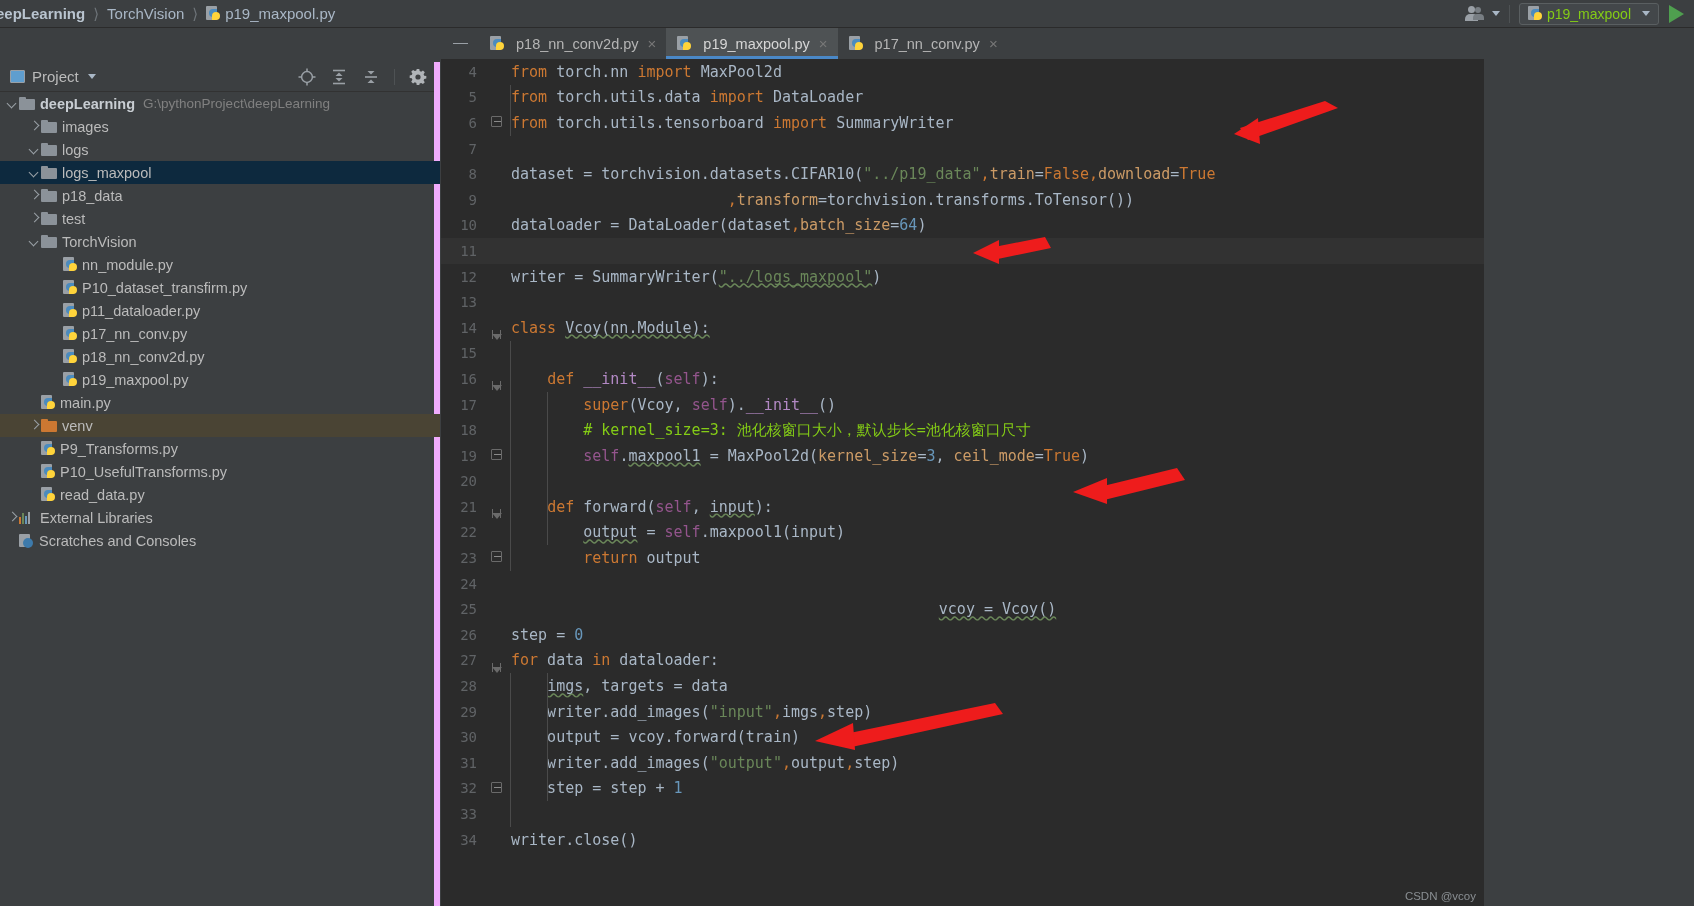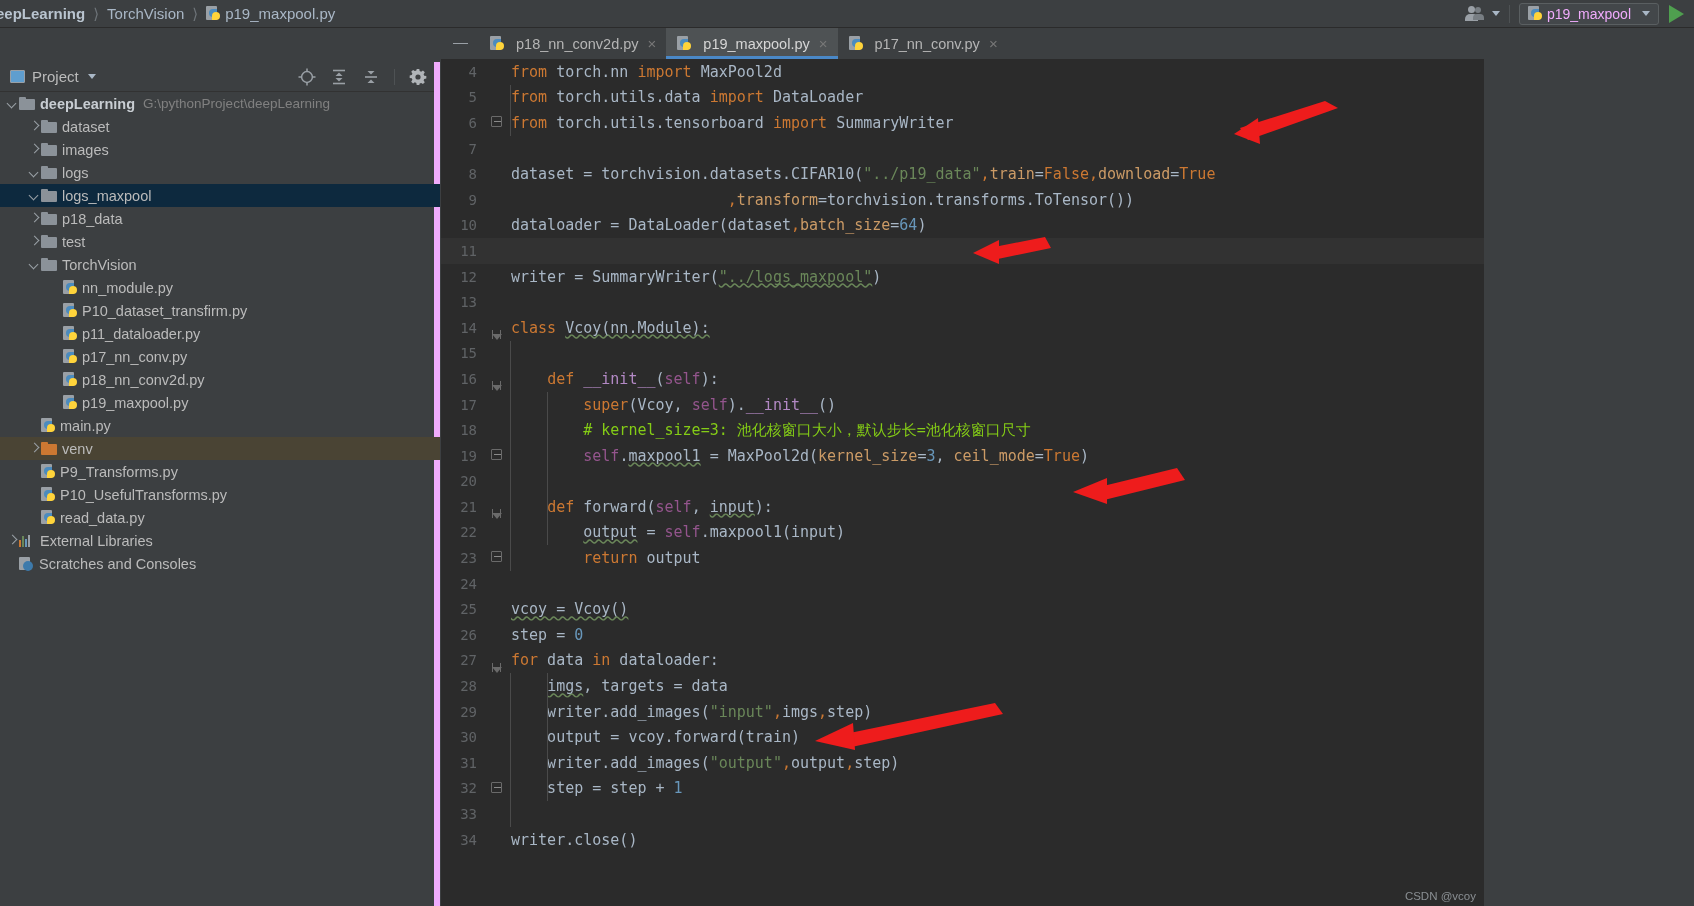--- a/index.html
+++ b/index.html
@@ -42,21 +42,21 @@
   .person-icon { width: 22px; height: 16px; position: relative; }
   .person-icon .h1 { position:absolute; left:3px; top:0px; width:7px;height:7px;border-radius:50%;background:#9aa0a6;}
   .person-icon .b1 { position:absolute; left:0px; top:8px; width:13px;height:7px;border-radius:5px 5px 0 0;background:#9aa0a6;}
   .person-icon .h2 { position:absolute; left:10px; top:1px; width:6px;height:6px;border-radius:50%;background:#787e83;}
   .person-icon .b2 { position:absolute; left:8px; top:8px; width:11px;height:6px;border-radius:4px 4px 0 0;background:#787e83;}
   .caret { width:0;height:0;border-left:4px solid transparent;border-right:4px solid transparent;border-top:5px solid #a9b7c6; margin-left:5px;}
   .runcfg {
     display:flex; align-items:center; height:22px; padding:0 8px;
     border:1px solid #5a5f61; border-radius:3px; background:#43474a; margin-right:8px;
   }
-  .runcfg-label { color:#f0abfc; font-size:14px; margin-right:6px; }
+  .runcfg-label { color:#84cc16; font-size:14px; margin-right:6px; }
   .run-triangle {
     width:0;height:0;border-top:9px solid transparent;border-bottom:9px solid transparent;
     border-left:15px solid #4f9f4f; margin:0 6px 0 2px;
   }
 
   
   #sidebar {
     position:absolute; left:0; top:28px; width:440px; height:878px;
     background:#3c3f41; border-right:6px solid #f0abfc;margin-top:34px;
   }
@@ -263,28 +263,20 @@
           </span>
           <span class="node-label bold">deepLearning</span>
           <span class="node-path">G:\pythonProject\deepLearning</span>
         </div>
         <div class="row">
           <span style="width: 28px; flex: 0 0 auto;"></span>
           <span class="chev right"></span>
           <span class="folder">
             <i></i>
           </span>
-          <span class="node-label">dataset</span>
-        </div>
-        <div class="row">
-          <span style="width: 28px; flex: 0 0 auto;"></span>
-          <span class="chev right"></span>
-          <span class="folder">
-            <i></i>
-          </span>
           <span class="node-label">images</span>
         </div>
         <div class="row">
           <span style="width: 28px; flex: 0 0 auto;"></span>
           <span class="chev down"></span>
           <span class="folder">
             <i></i>
           </span>
           <span class="node-label">logs</span>
         </div>
@@ -500,21 +492,21 @@
         <div class="code-line"><span class="gutter">15</span><span class="fold"></span><span style="position: relative; flex: 1 1 0%; height: 25.6px; display: flex; align-items: center;"><span class="indent-guide" style="left: 2px;"></span><span class="code-text"></span></span></div>
         <div class="code-line"><span class="gutter">16</span><span class="fold"><span class="farrow"></span></span><span style="position: relative; flex: 1 1 0%; height: 25.6px; display: flex; align-items: center;"><span class="indent-guide" style="left: 2px;"></span><span class="code-text"><span class="plain">    </span><span class="kw">def</span><span class="plain"> </span><span class="magic">__init__</span><span class="plain">(</span><span class="self">self</span><span class="plain">):</span></span></span></div>
         <div class="code-line"><span class="gutter">17</span><span class="fold"></span><span style="position: relative; flex: 1 1 0%; height: 25.6px; display: flex; align-items: center;"><span class="indent-guide" style="left: 2px;"></span><span class="indent-guide" style="left: 39px;"></span><span class="code-text"><span class="plain">        </span><span class="kw">super</span><span class="plain">(Vcoy, </span><span class="self">self</span><span class="plain">).</span><span class="magic">__init__</span><span class="plain">()</span></span></span></div>
         <div class="code-line"><span class="gutter">18</span><span class="fold"></span><span style="position: relative; flex: 1 1 0%; height: 25.6px; display: flex; align-items: center;"><span class="indent-guide" style="left: 2px;"></span><span class="indent-guide" style="left: 39px;"></span><span class="code-text"><span class="cmt">        # kernel_size=3: 池化核窗口大小，默认步长=池化核窗口尺寸</span></span></span></div>
         <div class="code-line"><span class="gutter">19</span><span class="fold"><span class="fmark"></span></span><span style="position: relative; flex: 1 1 0%; height: 25.6px; display: flex; align-items: center;"><span class="indent-guide" style="left: 2px;"></span><span class="indent-guide" style="left: 39px;"></span><span class="code-text"><span class="plain">        </span><span class="self">self</span><span class="plain">.</span><span class="plain wavy">maxpool1</span><span class="plain"> = MaxPool2d(</span><span class="kwarg">kernel_size</span><span class="plain">=</span><span class="num">3</span><span class="plain">, </span><span class="kwarg">ceil_mode</span><span class="plain">=</span><span class="kw">True</span><span class="plain">)</span></span></span></div>
         <div class="code-line"><span class="gutter">20</span><span class="fold"></span><span style="position: relative; flex: 1 1 0%; height: 25.6px; display: flex; align-items: center;"><span class="indent-guide" style="left: 2px;"></span><span class="indent-guide" style="left: 39px;"></span><span class="code-text"></span></span></div>
         <div class="code-line"><span class="gutter">21</span><span class="fold"><span class="farrow"></span></span><span style="position: relative; flex: 1 1 0%; height: 25.6px; display: flex; align-items: center;"><span class="indent-guide" style="left: 2px;"></span><span class="indent-guide" style="left: 39px;"></span><span class="code-text"><span class="plain">    </span><span class="kw">def</span><span class="plain"> forward(</span><span class="self">self</span><span class="plain">, </span><span class="plain wavy">input</span><span class="plain">):</span></span></span></div>
         <div class="code-line"><span class="gutter">22</span><span class="fold"></span><span style="position: relative; flex: 1 1 0%; height: 25.6px; display: flex; align-items: center;"><span class="indent-guide" style="left: 2px;"></span><span class="indent-guide" style="left: 39px;"></span><span class="code-text"><span class="plain">        </span><span class="plain wavy">output</span><span class="plain"> = </span><span class="self">self</span><span class="plain">.maxpool1(input)</span></span></span></div>
         <div class="code-line"><span class="gutter">23</span><span class="fold"><span class="fmark"></span></span><span style="position: relative; flex: 1 1 0%; height: 25.6px; display: flex; align-items: center;"><span class="indent-guide" style="left: 2px;"></span><span class="code-text"><span class="plain">        </span><span class="kw">return</span><span class="plain"> output</span></span></span></div>
         <div class="code-line"><span class="gutter">24</span><span class="fold"></span><span style="position: relative; flex: 1 1 0%; height: 25.6px; display: flex; align-items: center;"><span class="code-text"></span></span></div>
-        <div class="code-line"><span class="gutter">25</span><span class="fold"></span><span style="position: relative; flex: 1 1 0%; height: 25.6px; display: flex; align-items: center;"><span class="code-text"><span class="plain wavy">vcoy = Vcoy()</span></span></span></div>
+        <div class="code-line"><span class="gutter">25</span><span class="fold"></span><span style="position: relative; flex: 1 1 0%; height: 25.6px; display: flex; align-items: center; justify-content: center;"><span class="code-text"><span class="plain wavy">vcoy = Vcoy()</span></span></span></div>
         <div class="code-line"><span class="gutter">26</span><span class="fold"></span><span style="position: relative; flex: 1 1 0%; height: 25.6px; display: flex; align-items: center;"><span class="code-text"><span class="plain">step = </span><span class="num">0</span></span></span></div>
         <div class="code-line"><span class="gutter">27</span><span class="fold"><span class="farrow"></span></span><span style="position: relative; flex: 1 1 0%; height: 25.6px; display: flex; align-items: center;"><span class="code-text"><span class="kw">for</span><span class="plain"> data </span><span class="kw">in</span><span class="plain"> dataloader:</span></span></span></div>
         <div class="code-line"><span class="gutter">28</span><span class="fold"></span><span style="position: relative; flex: 1 1 0%; height: 25.6px; display: flex; align-items: center;"><span class="indent-guide" style="left: 2px;"></span><span class="indent-guide" style="left: 39px;"></span><span class="code-text"><span class="plain">    </span><span class="plain wavy">imgs</span><span class="plain">, targets = data</span></span></span></div>
         <div class="code-line"><span class="gutter">29</span><span class="fold"></span><span style="position: relative; flex: 1 1 0%; height: 25.6px; display: flex; align-items: center;"><span class="indent-guide" style="left: 2px;"></span><span class="indent-guide" style="left: 39px;"></span><span class="code-text"><span class="plain">    writer.add_images(</span><span class="str">"input"</span><span class="comma-warn">,</span><span class="plain">imgs</span><span class="comma-warn">,</span><span class="plain">step)</span></span></span></div>
         <div class="code-line"><span class="gutter">30</span><span class="fold"></span><span style="position: relative; flex: 1 1 0%; height: 25.6px; display: flex; align-items: center;"><span class="indent-guide" style="left: 2px;"></span><span class="indent-guide" style="left: 39px;"></span><span class="code-text"><span class="plain">    output = vcoy.forward(train)</span></span></span></div>
         <div class="code-line"><span class="gutter">31</span><span class="fold"></span><span style="position: relative; flex: 1 1 0%; height: 25.6px; display: flex; align-items: center;"><span class="indent-guide" style="left: 2px;"></span><span class="indent-guide" style="left: 39px;"></span><span class="code-text"><span class="plain">    writer.add_images(</span><span class="str">"output"</span><span class="comma-warn">,</span><span class="plain">output</span><span class="comma-warn">,</span><span class="plain">step)</span></span></span></div>
         <div class="code-line"><span class="gutter">32</span><span class="fold"><span class="fmark"></span></span><span style="position: relative; flex: 1 1 0%; height: 25.6px; display: flex; align-items: center;"><span class="indent-guide" style="left: 2px;"></span><span class="indent-guide" style="left: 39px;"></span><span class="code-text"><span class="plain">    step = step + </span><span class="num">1</span></span></span></div>
         <div class="code-line"><span class="gutter">33</span><span class="fold"></span><span style="position: relative; flex: 1 1 0%; height: 25.6px; display: flex; align-items: center;"><span class="indent-guide" style="left: 2px;"></span><span class="code-text"></span></span></div>
         <div class="code-line"><span class="gutter">34</span><span class="fold"></span><span style="position: relative; flex: 1 1 0%; height: 25.6px; display: flex; align-items: center;"><span class="code-text"><span class="plain">writer.close()</span></span></span></div>
       </div>

